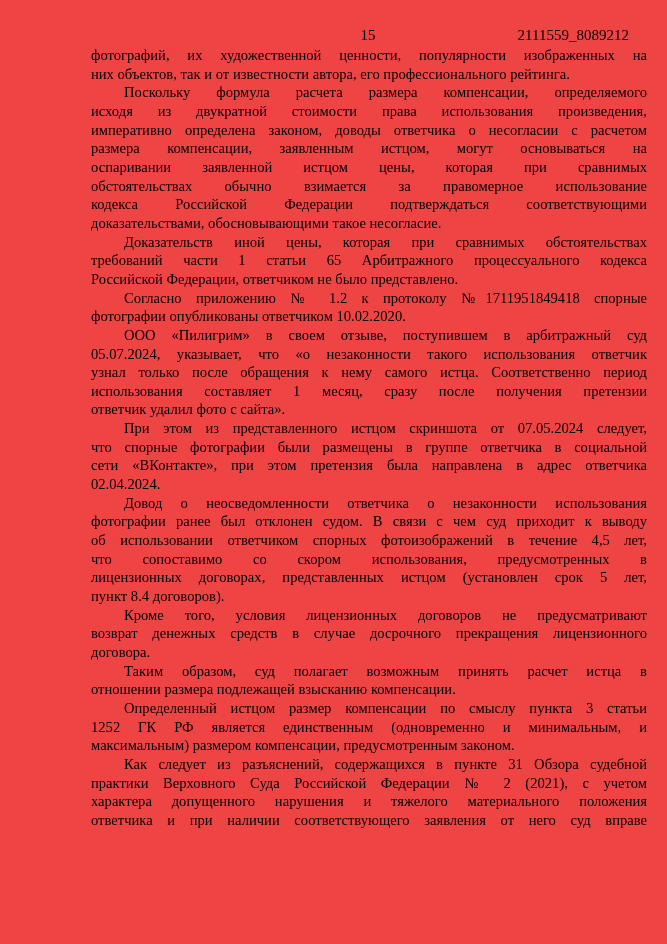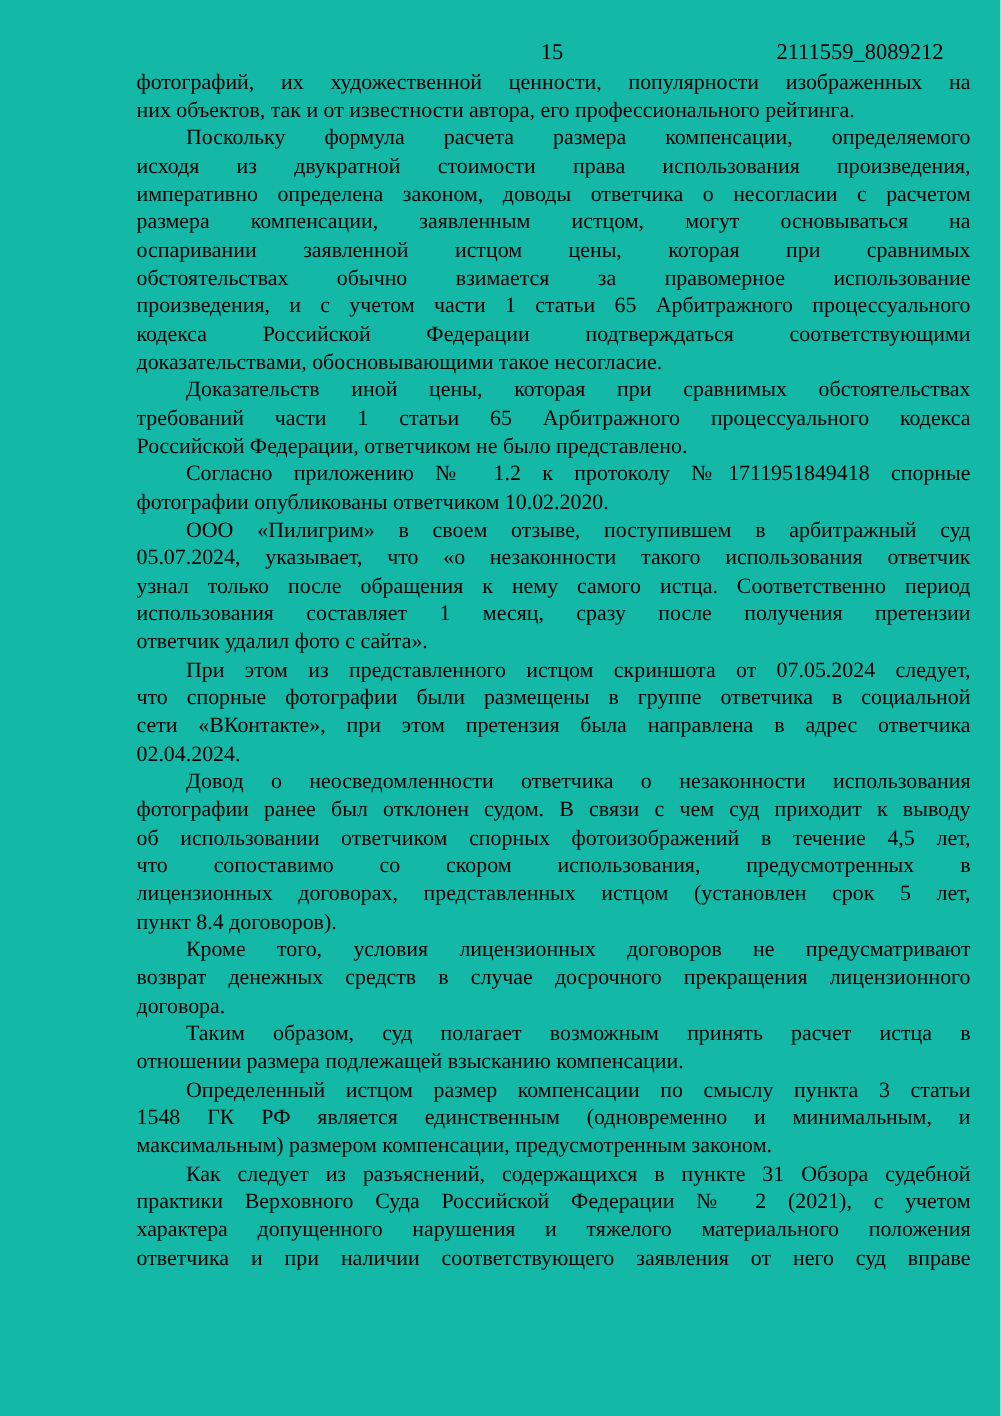--- a/index.html
+++ b/index.html
@@ -4,21 +4,21 @@
 <style>
   html, body {
     margin: 0;
     padding: 0;
     background: #ffffff;
   }
   .page {
     position: relative;
     width: 667px;
     height: 944px;
-    background: #14b8a6;
+    background: #ef4444;
     font-family: "Liberation Serif", serif;
     color: #000000;
     overflow: hidden;
   }
   .page-header {
     position: absolute;
     top: 26px;
     left: 91px;
     right: 22px;
     height: 19px;
@@ -79,21 +79,20 @@
         <div class="line">фотографий, их художественной ценности, популярности изображенных на</div>
         <div class="line last-line">них объектов, так и от известности автора, его профессионального рейтинга.</div>
       </div>
       <div class="para">
         <div class="line first-line">Поскольку формула расчета размера компенсации, определяемого</div>
         <div class="line">исходя из двукратной стоимости права использования произведения,</div>
         <div class="line">императивно определена законом, доводы ответчика о несогласии с расчетом</div>
         <div class="line">размера компенсации, заявленным истцом, могут основываться на</div>
         <div class="line">оспаривании заявленной истцом цены, которая при сравнимых</div>
         <div class="line">обстоятельствах обычно взимается за правомерное использование</div>
-        <div class="line">произведения, и с учетом части 1 статьи 65 Арбитражного процессуального</div>
         <div class="line">кодекса Российской Федерации подтверждаться соответствующими</div>
         <div class="line last-line">доказательствами, обосновывающими такое несогласие.</div>
       </div>
       <div class="para">
         <div class="line first-line">Доказательств иной цены, которая при сравнимых обстоятельствах</div>
         <div class="line">требований части 1 статьи 65 Арбитражного процессуального кодекса</div>
         <div class="line last-line">Российской Федерации, ответчиком не было представлено.</div>
       </div>
       <div class="para">
         <div class="line first-line">Согласно приложению № 1.2 к протоколу №1711951849418 спорные</div>
@@ -124,21 +123,21 @@
         <div class="line first-line">Кроме того, условия лицензионных договоров не предусматривают</div>
         <div class="line">возврат денежных средств в случае досрочного прекращения лицензионного</div>
         <div class="line last-line">договора.</div>
       </div>
       <div class="para">
         <div class="line first-line">Таким образом, суд полагает возможным принять расчет истца в</div>
         <div class="line last-line">отношении размера подлежащей взысканию компенсации.</div>
       </div>
       <div class="para">
         <div class="line first-line">Определенный истцом размер компенсации по смыслу пункта 3 статьи</div>
-        <div class="line">1548 ГК РФ является единственным (одновременно и минимальным, и</div>
+        <div class="line">1252 ГК РФ является единственным (одновременно и минимальным, и</div>
         <div class="line last-line">максимальным) размером компенсации, предусмотренным законом.</div>
       </div>
       <div class="para">
         <div class="line first-line">Как следует из разъяснений, содержащихся в пункте 31 Обзора судебной</div>
         <div class="line">практики Верховного Суда Российской Федерации № 2 (2021), с учетом</div>
         <div class="line">характера допущенного нарушения и тяжелого материального положения</div>
         <div class="line last-line fill">ответчика и при наличии соответствующего заявления от него суд вправе</div>
       </div>
     </div>
 </div>

